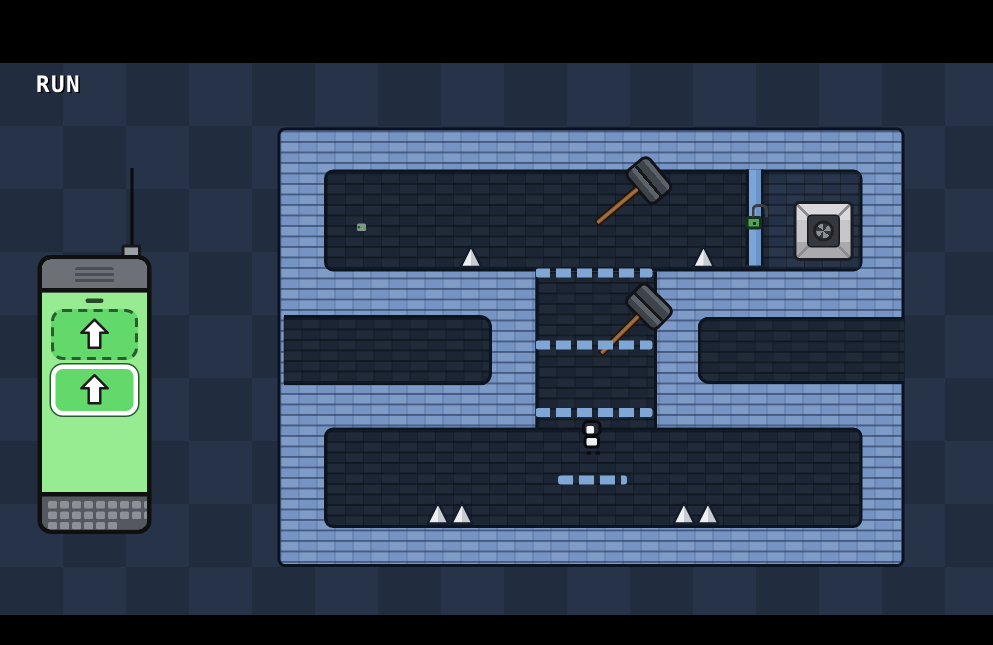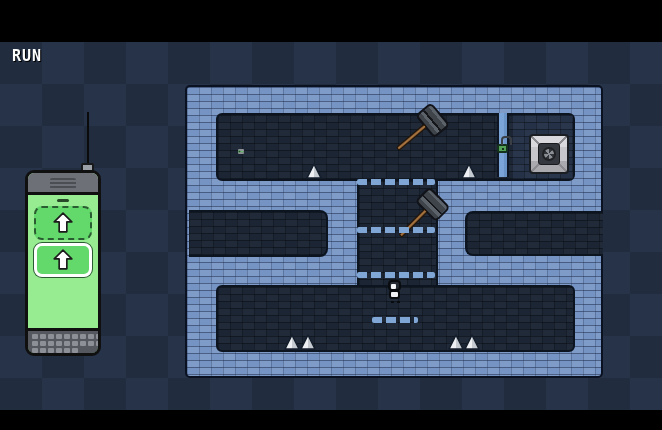--- a/index.html
+++ b/index.html
@@ -11,21 +11,21 @@
   #letterbox-bottom { top:410px; height:20px; }
 
   #playfield {
     position:absolute; left:0; top:42px; width:662px; height:368px;
     background:
       conic-gradient(#273349 25%, #212c3f 0 50%, #273349 0 75%, #212c3f 0);
     background-size:84px 84px;
   }
 
   #run-label {
-    position:absolute; left:12px; top:5px;
+    position:absolute; left:24px; top:5px;
     color:#ffffff; font-size:15px; font-weight:bold; letter-spacing:1px;
     text-shadow:1px 1px 0 #000;
   }
 
   
   #remote-antenna { position:absolute; left:87px; top:70px; width:2px; height:60px; background:#0b0b0b; }
   #remote-antenna-tip { position:absolute; left:81px; top:121px; width:13px; height:10px;
     background:#9aa0a6; border:2px solid #17181a; border-radius:2px; }
   #remote-device {
     position:absolute; left:25px; top:128px; width:76px; height:186px;

